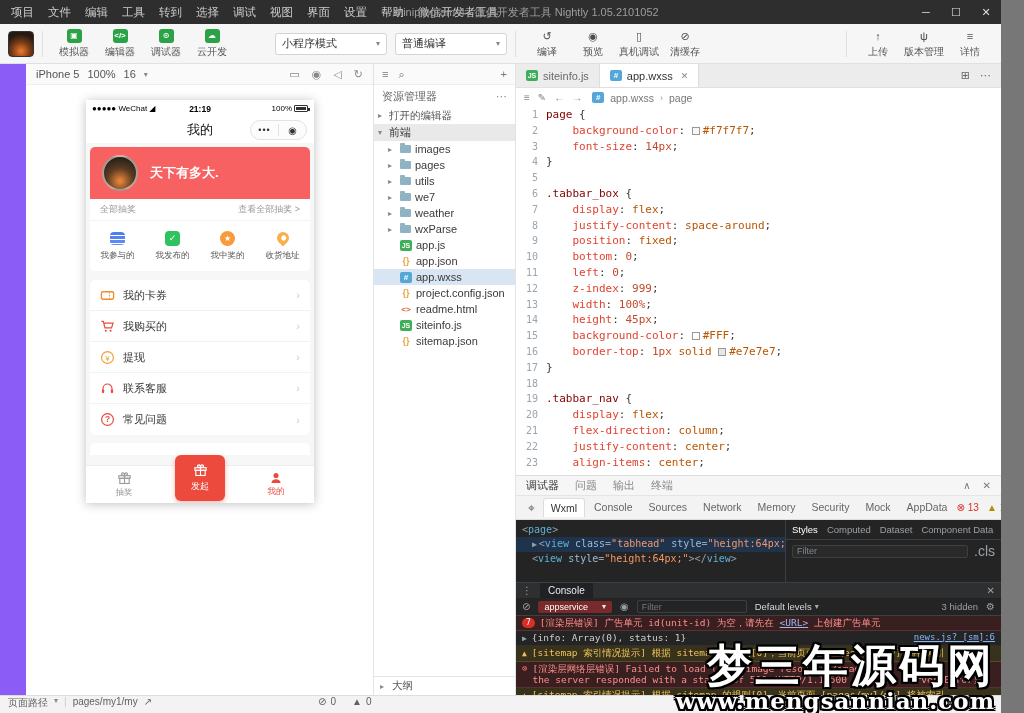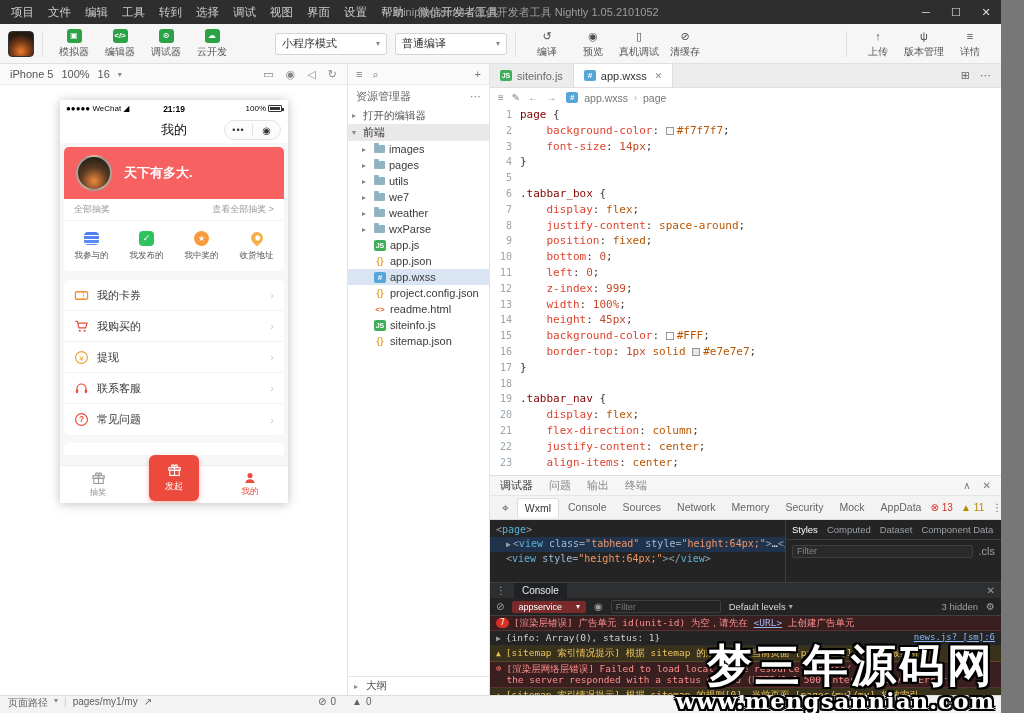--- a/index.html
+++ b/index.html
@@ -21,21 +21,21 @@
 .tb-btn{display:flex;flex-direction:column;align-items:center;justify-content:center;width:46px;height:38px;gap:2px;}
 .tb-icon{font-size:11px;line-height:14px;color:#4d4d4d;height:14px;display:flex;align-items:center;justify-content:center;}
 .tb-icon.green{background:#2ba245;color:#fff;width:15px;height:14px;border-radius:3px;font-size:8px;font-weight:bold;}
 .tb-label{font-size:10px;color:#555;white-space:nowrap;}
 .tb-selects{display:flex;gap:8px;margin-left:40px;}
 .tb-select{height:22px;border:1px solid #d4d4d4;background:#fff;border-radius:3px;display:flex;align-items:center;padding:0 6px;font-size:11px;color:#333;width:112px;justify-content:space-between;}
 .caret{font-size:8px;color:#888;}
 .tb-spacer{flex:1;}
 
 
-.main{display:flex;height:631px;}
+.main{display:flex;height:631px;padding-left:26px;}
 
 
 .sim-panel{width:348px;border-right:1px solid #e3e3e3;position:relative;background:#fff;flex:none;}
 .sim-bar{height:21px;border-bottom:1px solid #eee;display:flex;align-items:center;padding:0 10px;font-size:11px;color:#555;background:#fafafa;gap:8px;}
 .sim-bar-right{margin-left:auto;display:flex;gap:12px;color:#888;font-size:11px;}
 .phone{position:absolute;left:60px;top:36px;width:228px;height:403px;background:#f7f7f7;box-shadow:0 1px 10px rgba(0,0,0,0.25);display:flex;flex-direction:column;overflow:hidden;}
 .p-status{height:17px;background:#fff;display:flex;align-items:center;padding:0 6px;font-size:8px;color:#000;flex:none;}
 .p-status-l{flex:1;display:flex;align-items:center;gap:2px;white-space:nowrap;}
 .p-status-c{font-weight:bold;font-size:8.5px;}
 .p-status-r{flex:1;display:flex;align-items:center;justify-content:flex-end;gap:2px;}
@@ -142,21 +142,21 @@
 .w-tag{color:#5db0d7;}
 .w-attr{color:#9bbbdc;}
 .w-str{color:#f29766;}
 .w-txt{color:#e8eaed;}
 .styles-pane{width:216px;border-left:1px solid #3c4043;display:flex;flex-direction:column;flex:none;}
 .styles-tabs{height:20px;display:flex;align-items:center;padding:0 6px;gap:9px;font-size:9.5px;color:#9aa0a6;border-bottom:1px solid #3c4043;white-space:nowrap;overflow:hidden;}
 .styles-tab.active{color:#fff;}
 .styles-filter-row{height:22px;display:flex;align-items:center;padding:0 6px;gap:6px;}
 .styles-filter{flex:1;height:13px;background:#2a2a2a;border:1px solid #3c4043;border-radius:2px;color:#9aa0a6;font-size:9px;padding:0 4px;font-family:inherit;}
 .styles-filter::placeholder{color:#808891;}
-.cls-btn{font-size:11px;color:#9aa0a6;}
+.cls-btn{font-size:14px;color:#9aa0a6;}
 .console-strip{height:16px;background:#2d2f31;display:flex;align-items:center;padding:0 6px;gap:8px;border-top:1px solid #3c4043;flex:none;}
 .drawer-tab{font-size:10px;color:#e8eaed;background:#202124;padding:0 8px;line-height:15px;}
 .strip-close{margin-left:auto;color:#9aa0a6;font-size:10px;}
 .strip-dots{color:#9aa0a6;font-size:10px;}
 .console-toolbar{height:18px;background:#242424;border-bottom:1px solid #3c4043;display:flex;align-items:center;padding:0 6px;gap:8px;flex:none;}
 .ct-icon{color:#9aa0a6;font-size:10px;}
 .ctx-select{background:#7a2a2a;color:#fff;font-size:9px;padding:1px 6px;border-radius:2px;display:flex;align-items:center;gap:14px;}
 .ctx-select .caret{color:#eee;}
 .ct-filter{width:110px;height:13px;border:1px solid #3c4043;border-radius:2px;color:#bbb;font-size:9px;padding:0 4px;background:#242424;font-family:inherit;}
 .ct-filter::placeholder{color:#777;}

